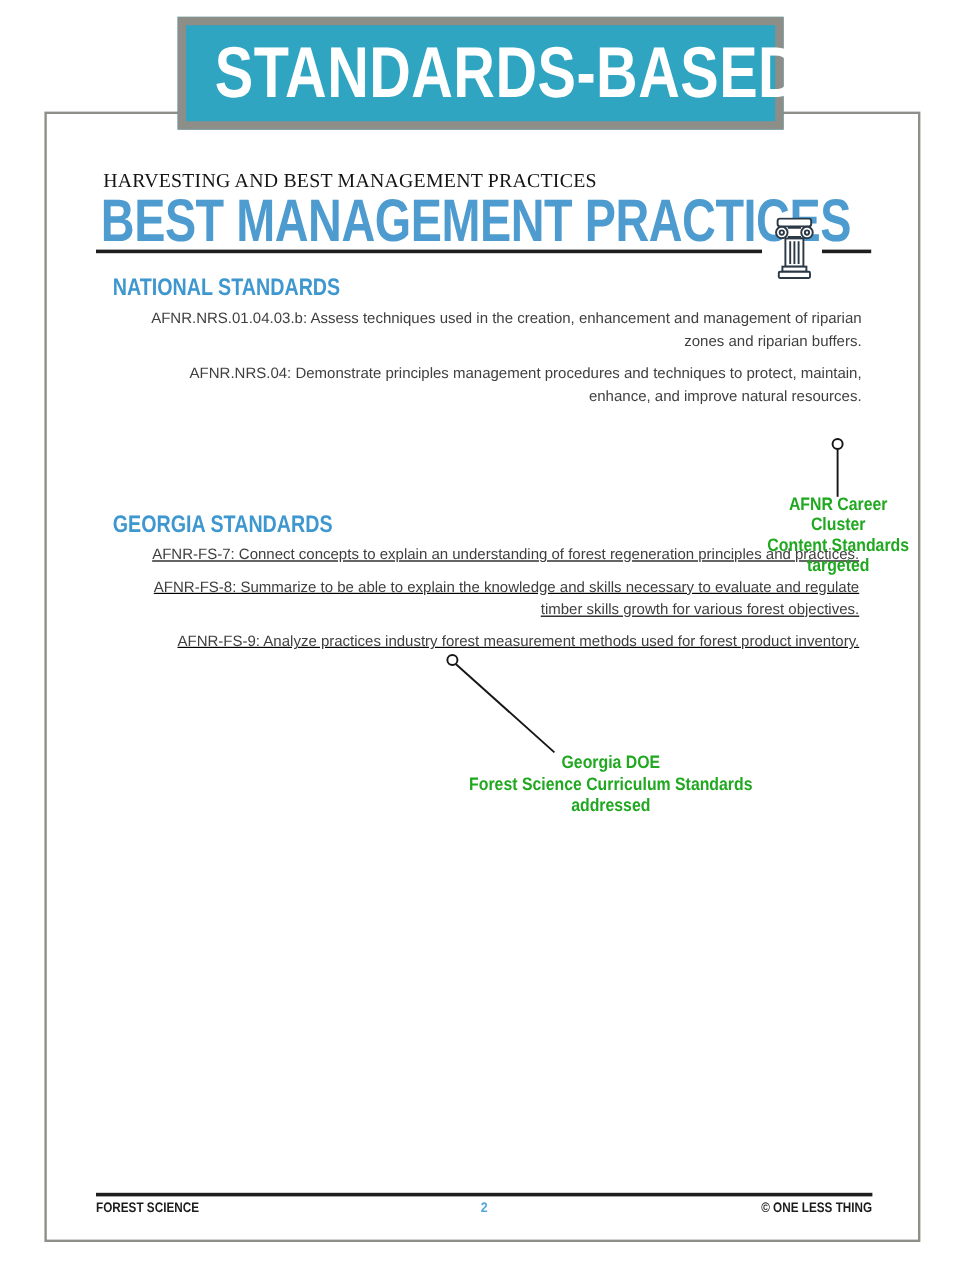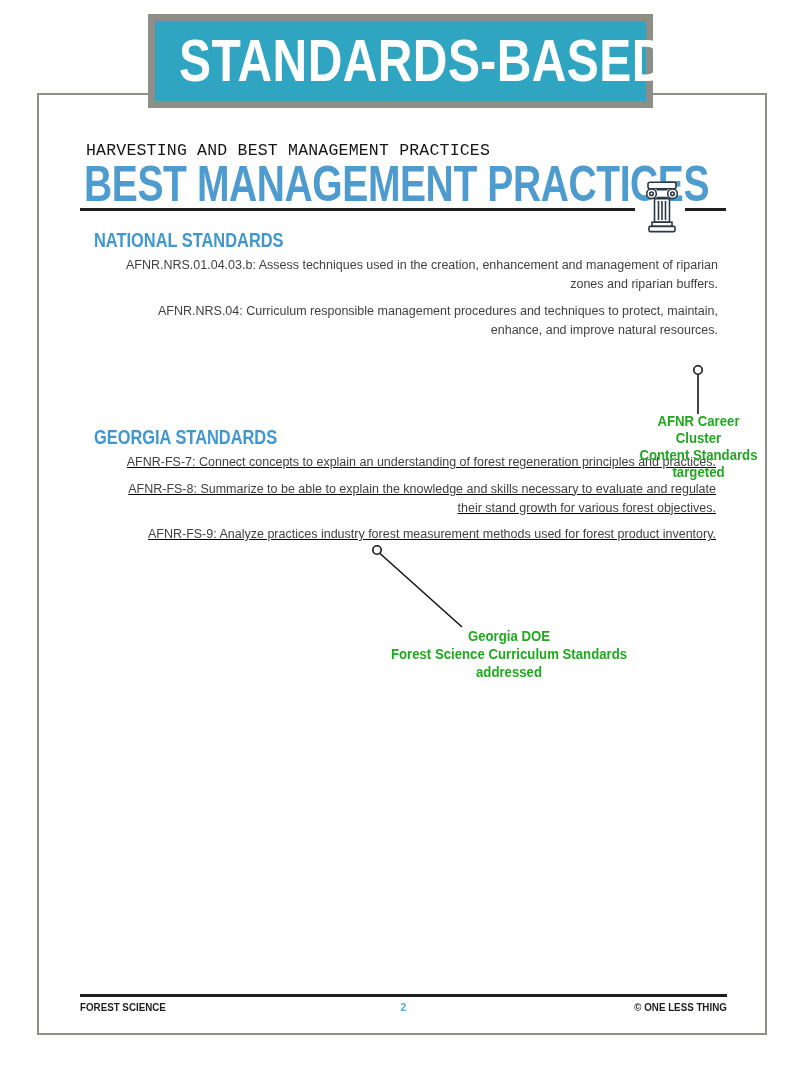--- a/index.html
+++ b/index.html
@@ -13,21 +13,21 @@
 
   .sheet{position:absolute;left:37px;top:93px;width:730px;height:942px;
     background:#fff;border:2px solid var(--page_border);}
 
   .banner{position:absolute;left:148px;top:14px;width:505px;height:94px;z-index:5;
     background:var(--banner_teal);border:7px solid var(--banner_border);
     display:flex;align-items:center;justify-content:center;padding-left:44px;}
   .banner-text{color:#fff;font-weight:800;font-size:60px;line-height:60px;
     letter-spacing:.5px;white-space:nowrap;transform:scaleX(.8);}
 
-  .eyebrow{position:absolute;left:47px;top:46px;font-family:Liberation Mono, monospace;
+  .eyebrow{position:absolute;left:47px;top:46px;font-family:Liberation Serif, serif;
     font-size:16.5px;color:#141414;letter-spacing:.2px;white-space:nowrap;}
 
   .doc-title{position:absolute;left:45px;top:64px;color:var(--title_blue);
     font-size:50px;line-height:50px;font-weight:800;white-space:nowrap;
     transform:scaleX(.78);transform-origin:left top;letter-spacing:-.5px;}
 
   .rule{position:absolute;height:2.5px;background:var(--rule_black);}
   .rule-left{left:41px;top:113px;width:555px;}
   .rule-right{left:646px;top:113px;width:41px;}
   .footer-rule{left:41px;top:899px;width:647px;}
@@ -82,27 +82,27 @@
     <circle cx="29.5" cy="12.8" r="1.8"></circle>
     <rect x="11.5" y="17.7" width="15" height="23.5" fill="#fff"></rect>
     <path d="M15.5 20 v19 M19 20 v19 M22.5 20 v19"></path>
     <rect x="9" y="41.2" width="20" height="4.2" fill="#fff"></rect>
     <rect x="6" y="45.4" width="26" height="5.2" rx="1" fill="#fff"></rect>
   </svg>
 
   <div class="sec-heading nat-heading">NATIONAL STANDARDS</div>
   <div class="std-list nat-list">
       <p class="std">AFNR.NRS.01.04.03.b: Assess techniques used in the creation, enhancement and management of riparian zones and riparian buffers.</p>
-      <p class="std">AFNR.NRS.04: Curriculum responsible management procedures and techniques to protect, maintain, enhance, and improve natural resources.</p>
+      <p class="std">AFNR.NRS.04: Demonstrate principles management procedures and techniques to protect, maintain, enhance, and improve natural resources.</p>
     </div>
 
   <div class="sec-heading ga-heading">GEORGIA STANDARDS</div>
   <div class="std-list ga-list">
       <p class="std">AFNR-FS-7: Connect concepts to explain an understanding of forest regeneration principles and practices.</p>
-      <p class="std">AFNR-FS-8: Summarize to be able to explain the knowledge and skills necessary to evaluate and regulate their stand growth for various forest objectives.</p>
+      <p class="std">AFNR-FS-8: Summarize to be able to explain the knowledge and skills necessary to evaluate and regulate timber skills growth for various forest objectives.</p>
       <p class="std">AFNR-FS-9: Analyze practices industry forest measurement methods used for forest product inventory.</p>
     </div>
 
   <svg class="callout-svg afnr-callout-svg" viewBox="0 0 18 54" stroke="#161616" stroke-width="1.6" fill="none">
     <line x1="9" y1="13.2" x2="9" y2="53"></line>
     <circle cx="9" cy="9" r="4.2" fill="#fff"></circle>
   </svg>
   <div class="callout-text afnr-callout-text">
     <div>AFNR Career Cluster</div>
     <div>Content Standards</div>

